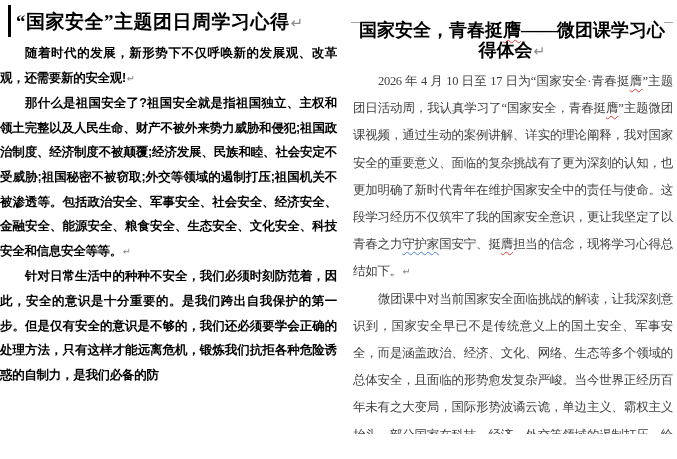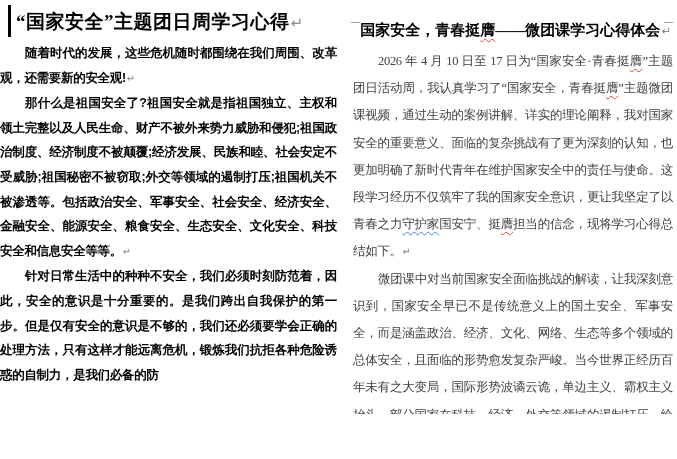--- a/index.html
+++ b/index.html
@@ -31,22 +31,22 @@
     font-size: 12.5px; line-height: 24.6px; letter-spacing: -0.3px;
   }
   .body p { margin: 0; text-align: justify; text-indent: 2em; }
 
   
   .page-right { left: 349px; width: 328px; height: 459px; }
   .crop-mark { position: absolute; height: 1px; width: 9px; background: #a0a0a0; }
   .crop-mark.crop-left  { left: 2px;  top: 22px; }
   .crop-mark.crop-right { right: 4px; top: 22px; }
   .title-right {
-    margin: 20px 6px 0 4px; font-size: 15px; line-height: 20px;
-    font-weight: 700; color: #000; text-align: right; letter-spacing: 0;
+    margin: 20px 6px 0 4px; font-size: 18px; line-height: 20px;
+    font-weight: 700; color: #000; text-align: center; letter-spacing: 0;
     font-family: "Liberation Serif", "DejaVu Serif", serif;
   }
   .body-right {
     margin-top: 7px; padding: 0 4px 0 4px;
     max-height: 366px; overflow: hidden;
     color: #404040; font-size: 12.5px; line-height: 27.2px;
     letter-spacing: -0.3px;
     font-family: "Liberation Serif", "DejaVu Serif", serif;
   }
 
@@ -71,21 +71,21 @@
 <body>
 
 <div class="canvas">
 
   <section class="page page-left">
     <header class="title-row">
       <span class="change-bar"></span>
       <h1 class="title-left title-text"><span>“国家安全”主题团日周学习心得</span><span class="pmark">↵</span></h1>
     </header>
     <div class="body body-left">
-        <p><span>随着时代的发展，这些危机随时都围绕在我们周围、改革观，还需要新的安全观!</span><span class="pmark">↵</span></p>
+        <p><span>随着时代的发展，新形势下不仅呼唤新的发展观、改革观，还需要新的安全观!</span><span class="pmark">↵</span></p>
         <p><span>那什么是祖国安全了?祖国安全就是指祖国独立、主权和领土完整以及人民生命、财产不被外来势力威胁和侵犯;祖国政治制度、经济制度不被颠覆;经济发展、民族和睦、社会安定不受威胁;祖国秘密不被窃取;外交等领域的遏制打压;祖国机关不被渗透等。包括政治安全、军事安全、社会安全、经济安全、金融安全、能源安全、粮食安全、生态安全、文化安全、科技安全和信息安全等等。</span><span class="pmark">↵</span></p>
         <p><span>针对日常生活中的种种不安全，我们必须时刻防范着，因此，安全的意识是十分重要的。是我们跨出自我保护的第一步。但是仅有安全的意识是不够的，我们还必须要学会正确的处理方法，只有这样才能远离危机，锻炼我们抗拒各种危险诱惑的自制力，是我们必备的防</span></p>
       </div>
   </section>
 
   <section class="page page-right">
     <span class="crop-mark crop-left"></span>
     <span class="crop-mark crop-right"></span>
     <h2 class="title-right title-text"><span>国家安全，青春挺</span><span class="spell">膺</span><span>——微团课学习心得体会</span><span class="pmark">↵</span></h2>
     <div class="body body-right">

